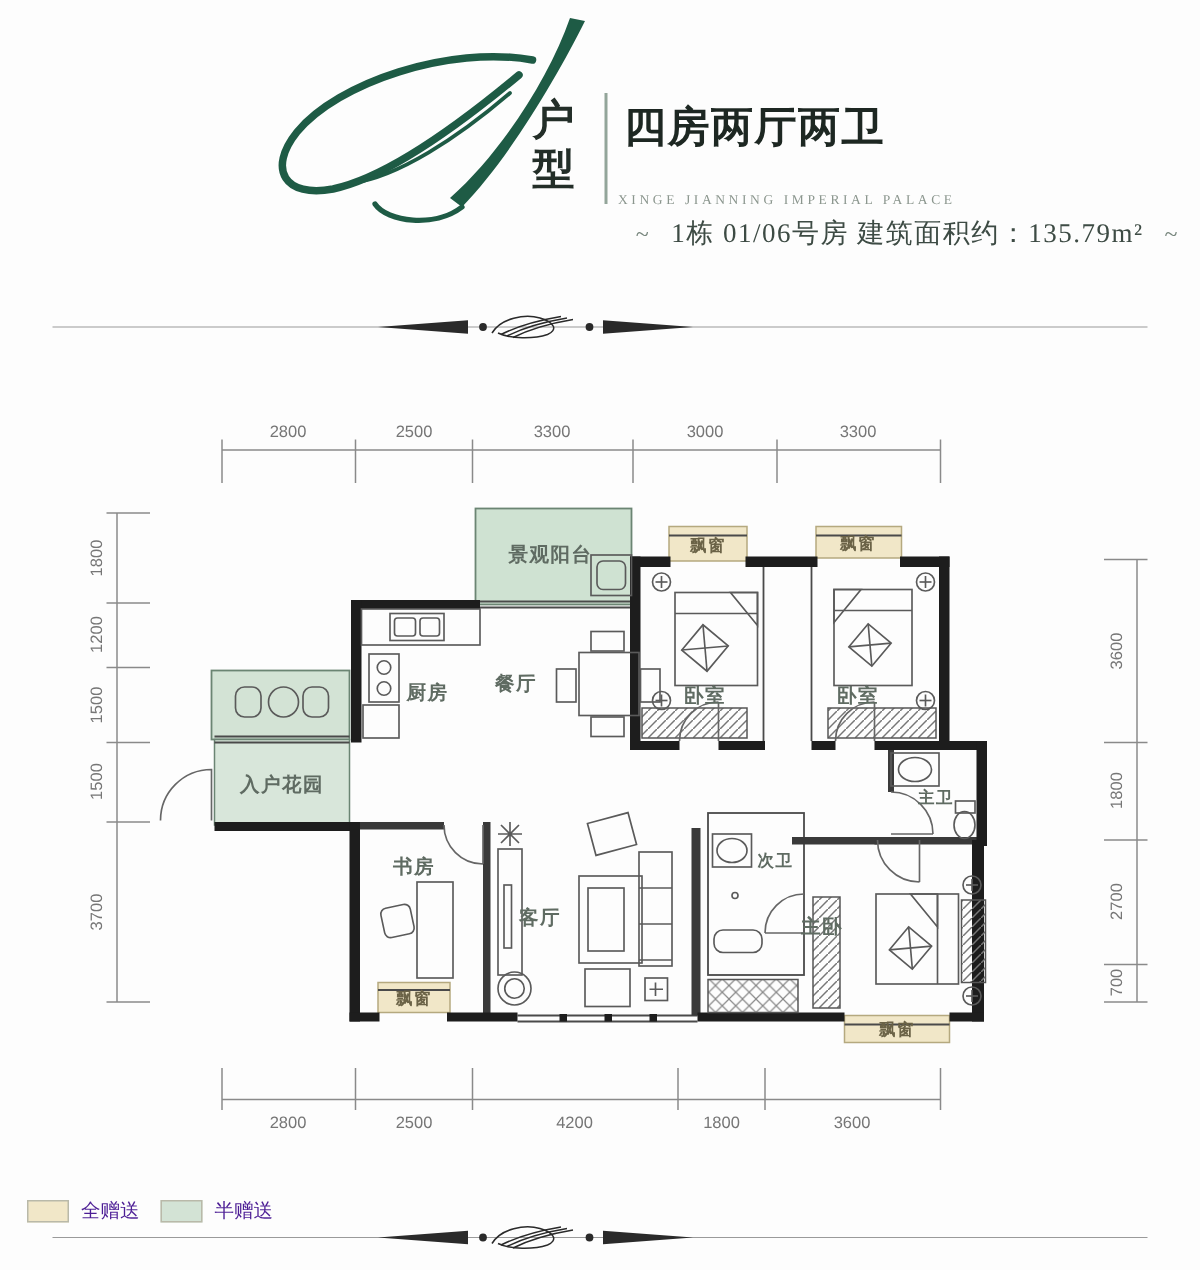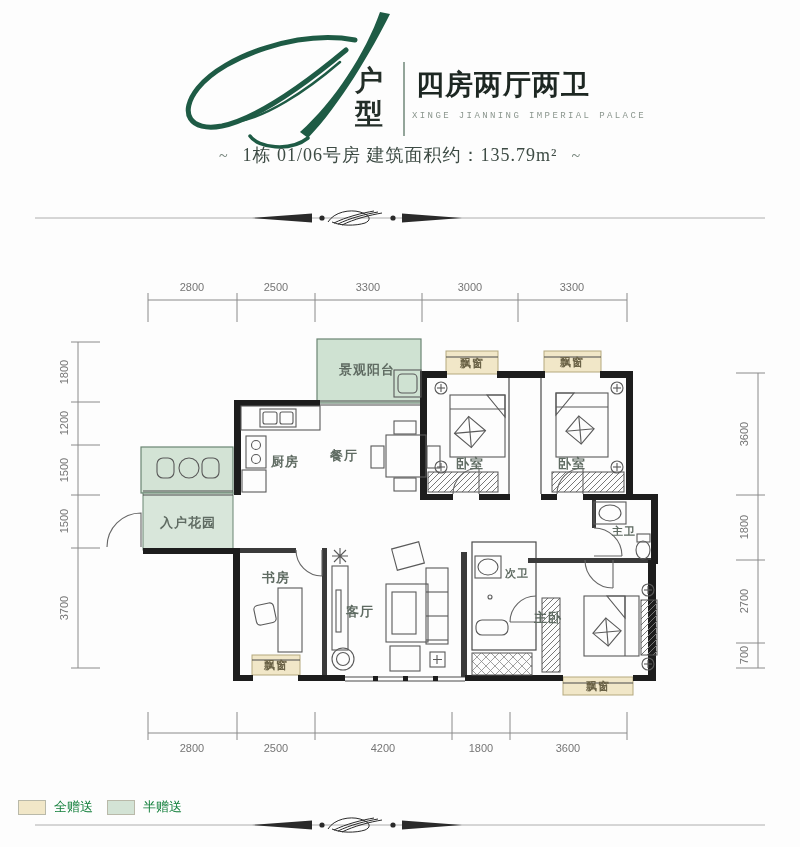--- a/index.html
+++ b/index.html
@@ -8,40 +8,40 @@
   
   .logo-svg{position:absolute;left:150px;top:10px;}
   .plan-type{position:absolute;left:352px;top:64px;width:34px;
              font-family:"Liberation Serif","DejaVu Serif",serif;font-weight:700;
              font-size:28px;line-height:33px;color:#232e28;text-align:center;}
   .plan-type span{display:block;}
   .v-sep{position:absolute;left:403px;top:62px;width:2px;height:74px;background:#93a59a;}
   .main-title{position:absolute;left:416px;top:66px;width:230px;
               font-family:"Liberation Serif","DejaVu Serif",serif;font-weight:700;
               font-size:28px;letter-spacing:1px;color:#1d2722;white-space:nowrap;}
-  .sub-en{position:absolute;left:412px;top:111px;width:220px;text-align:center;
-          font-family:Liberation Mono, monospace;font-size:9px;
+  .sub-en{position:absolute;left:412px;top:128px;width:220px;text-align:center;
+          font-family:Liberation Serif, serif;font-size:9px;
           letter-spacing:2.4px;color:#8b968e;white-space:nowrap;}
-  .building-line{position:absolute;left:0;top:143px;width:800px;text-align:center;
+  .building-line{position:absolute;left:0;top:143px;width:800px;text-align:right;
                  font-family:"Liberation Serif","DejaVu Serif",serif;font-size:18px;
                  color:#3d4b44;letter-spacing:1px;}
   .building-line .dash{color:#76857c;margin:0 14px;font-size:16px;}
   
   .ornament-top{position:absolute;left:0;top:205px;}
   .ornament-bottom{position:absolute;left:0;top:812px;}
   
   .plan-svg{position:absolute;left:0;top:270px;}
   .dim{font-size:11px;fill:#767676;text-anchor:middle;font-family:"Liberation Sans","DejaVu Sans",sans-serif;}
   .room{font-size:13px;fill:#5f6b62;text-anchor:middle;font-weight:700;
         font-family:"Liberation Sans","DejaVu Sans",sans-serif;letter-spacing:1px;}
   .room.small{font-size:11px;}
   .bay{font-size:11px;fill:#6b6347;text-anchor:middle;font-weight:700;letter-spacing:1px;}
   
   .legend{position:absolute;left:18px;top:798px;display:flex;align-items:flex-end;gap:14px;
-          font-size:13px;color:#15803d;}
+          font-size:13px;color:#4c1d95;}
   .legend .swatch{width:26px;height:13px;border:1px solid #b9b9a9;display:inline-block;margin-right:8px;vertical-align:middle;}
   .legend .sw-full{background:#f1e7c8;}
   .legend .sw-half{background:#d3e3d5;}
   .legend .item{display:flex;align-items:center;}
 </style>
 </head>
 <body>
 
 <div class="canvas">
 

